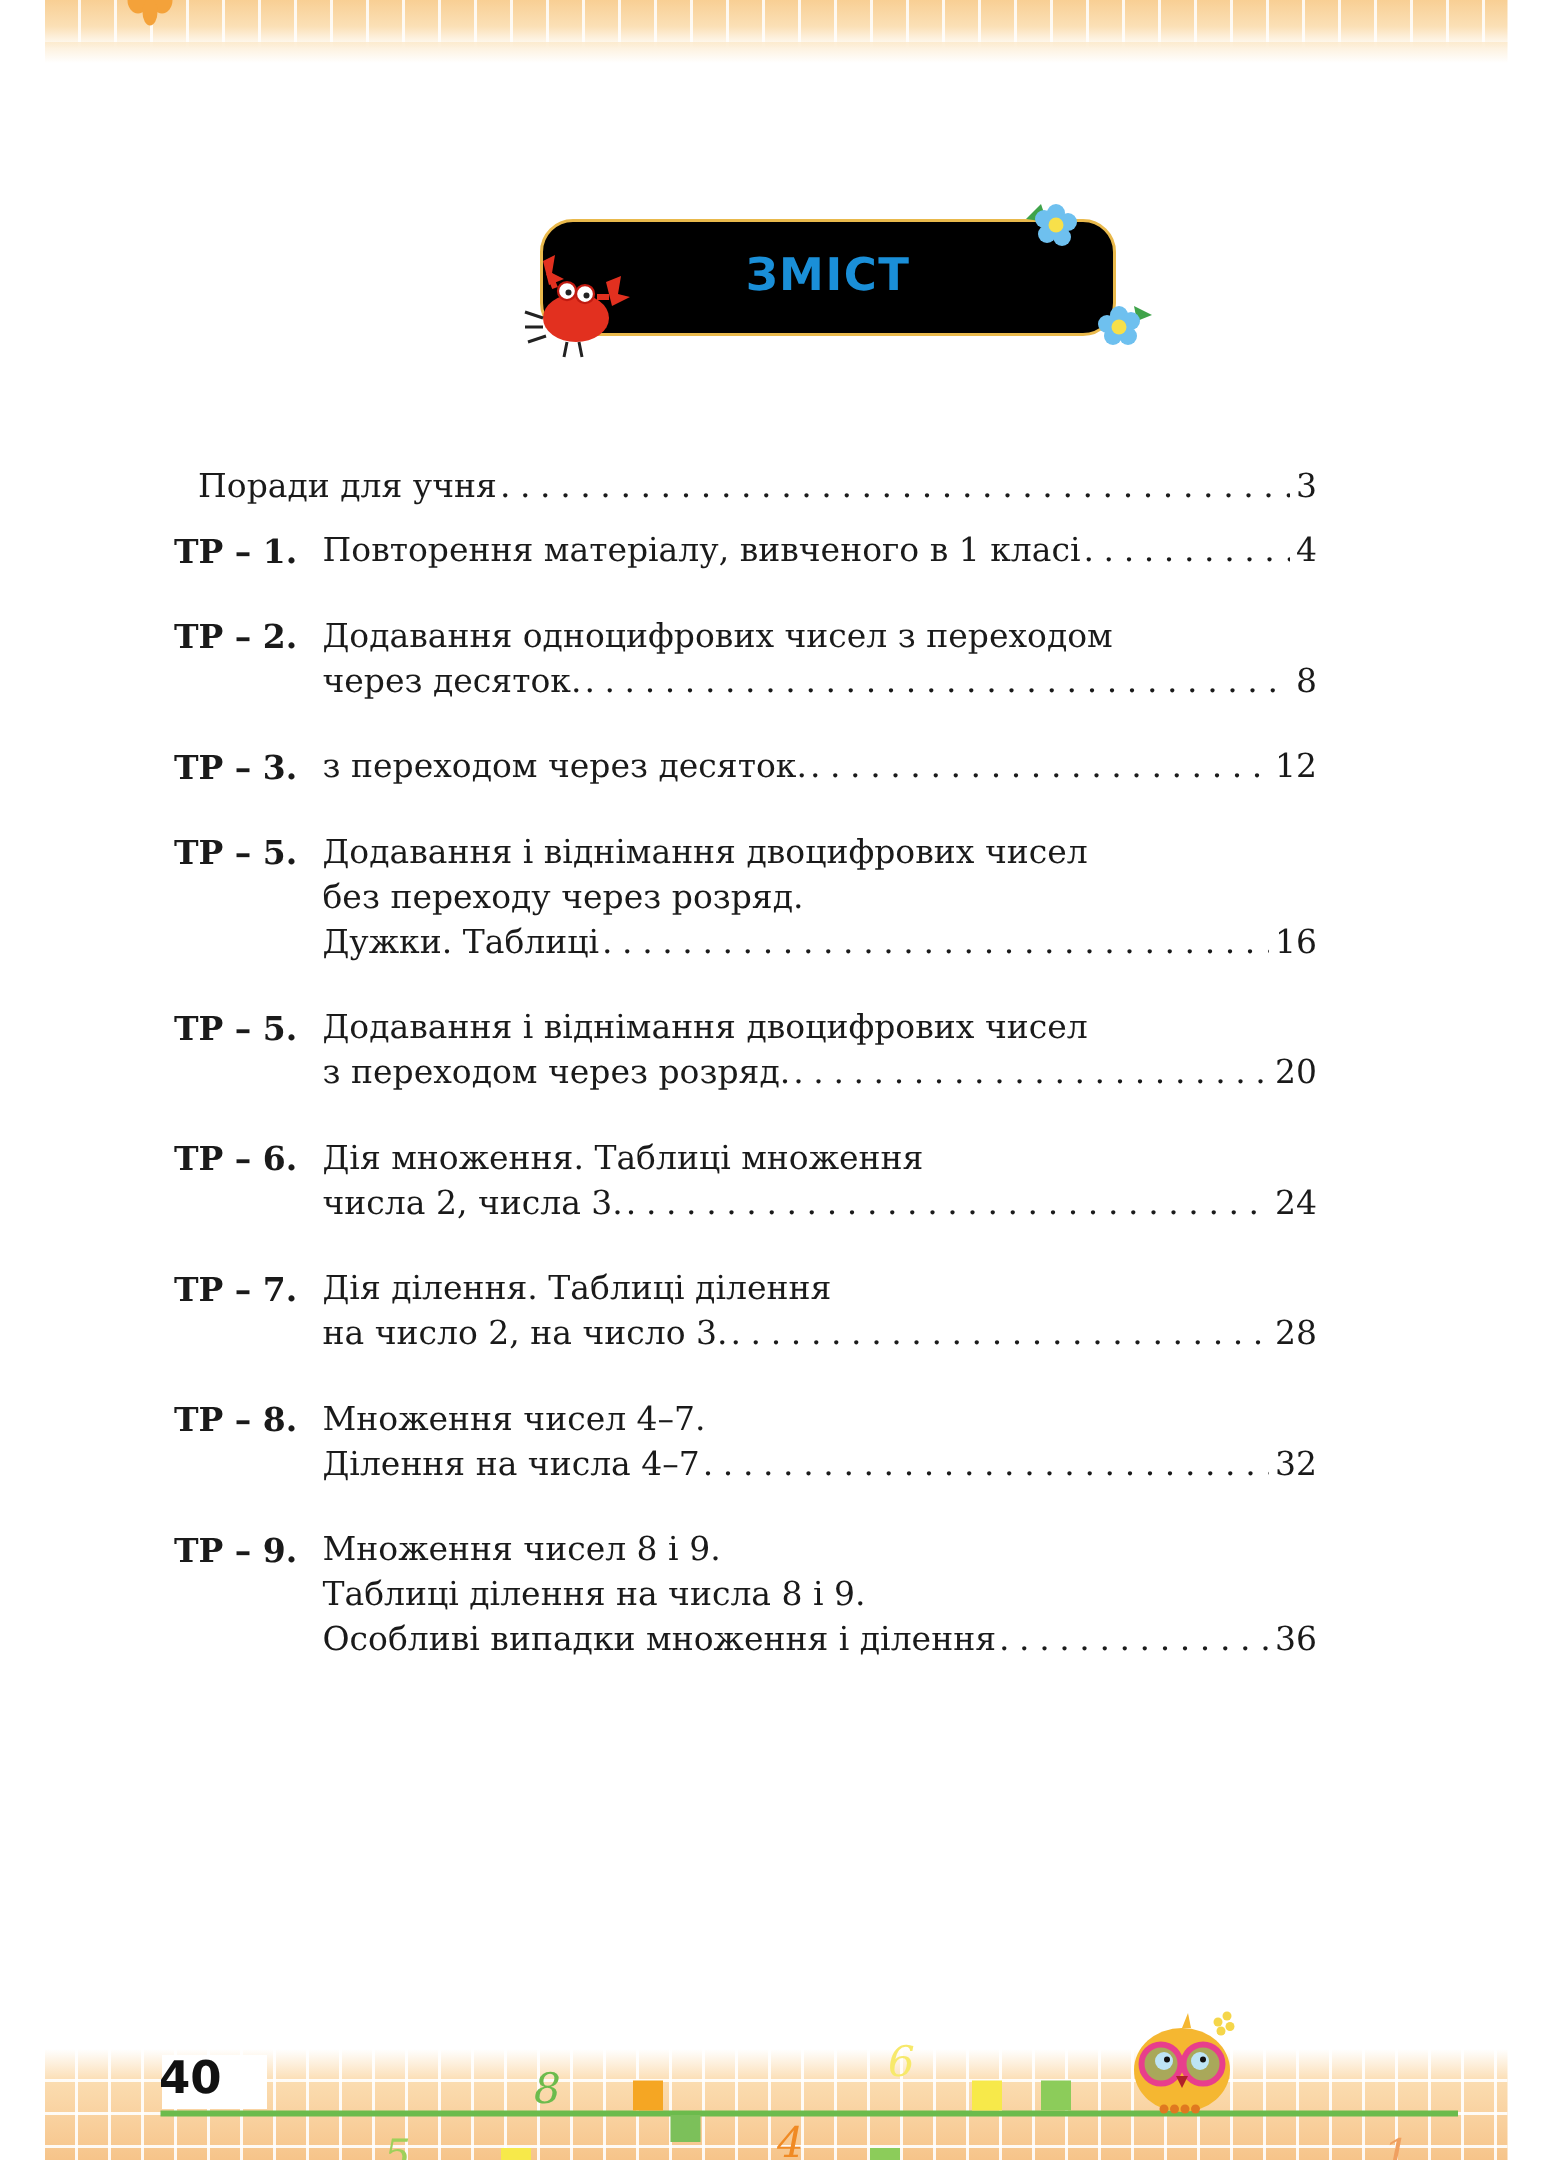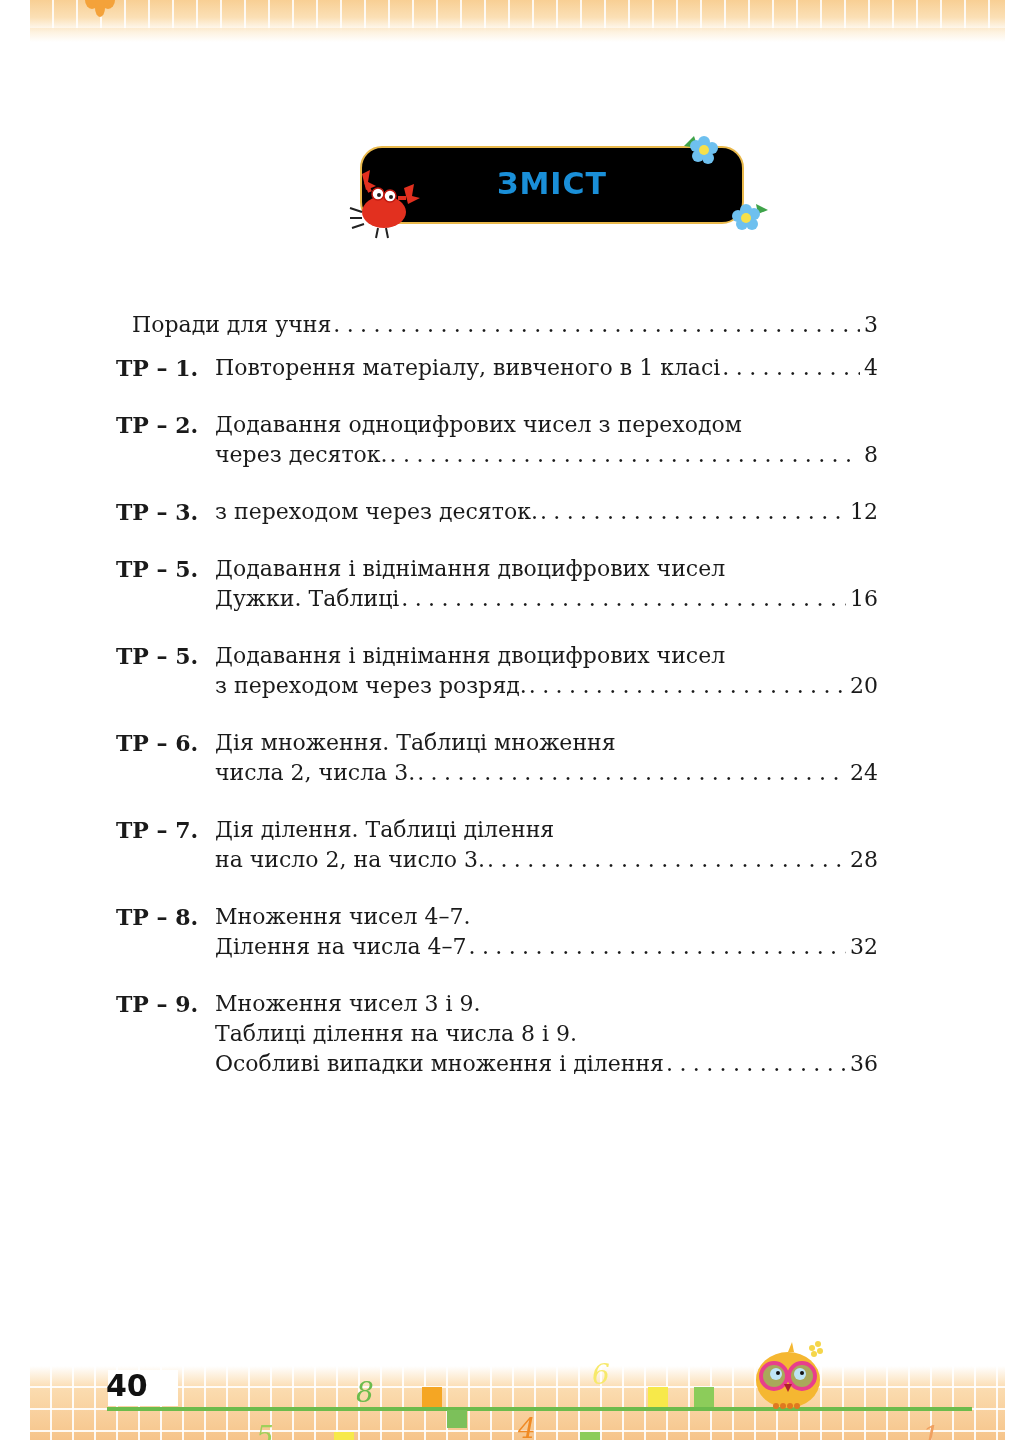--- a/index.html
+++ b/index.html
@@ -136,20 +136,21 @@
         <span class="dots">................................................................................</span>
         <span class="page">12</span>
       </div>
     </div>
   </div>
 
   <div class="entry">
     <span class="label">ТР – 5.</span>
     <div class="lines">
       <div class="line">Додавання і віднімання двоцифрових чисел</div>
+      <div class="line">без переходу через розряд.</div>
       <div class="line leader-line">
         <span class="leader-text">Дужки. Таблиці</span>
         <span class="dots">................................................................................</span>
         <span class="page">16</span>
       </div>
     </div>
   </div>
 
   <div class="entry">
     <span class="label">ТР – 5.</span>
@@ -195,21 +196,21 @@
         <span class="leader-text">Ділення на числа 4–7</span>
         <span class="dots">................................................................................</span>
         <span class="page">32</span>
       </div>
     </div>
   </div>
 
   <div class="entry">
     <span class="label">ТР – 9.</span>
     <div class="lines">
-      <div class="line">Множення чисел 3 і 9.</div>
+      <div class="line">Множення чисел 8 і 9.</div>
       <div class="line">Таблиці ділення на числа 8 і 9.</div>
       <div class="line leader-line">
         <span class="leader-text">Особливі випадки множення і ділення</span>
         <span class="dots">................................................................................</span>
         <span class="page">36</span>
       </div>
     </div>
   </div>
 </div>
 

